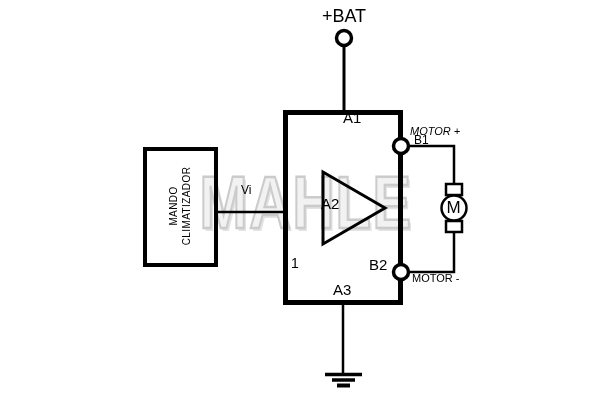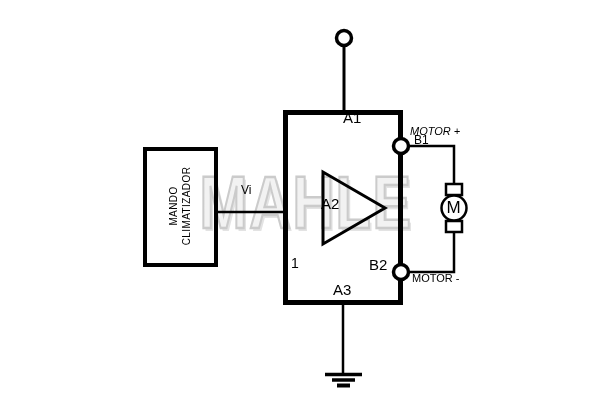--- a/index.html
+++ b/index.html
@@ -89,20 +89,21 @@
       <circle cx="401" cy="146" r="7.5" stroke-width="3.5" fill="#ffffff"></circle>
       <circle cx="401" cy="272" r="7.5" stroke-width="3.5" fill="#ffffff"></circle>
 
       <line x1="343" y1="305" x2="343" y2="373" stroke-width="2.5"></line>
       <line x1="325" y1="374.5" x2="362" y2="374.5" stroke-width="3.5"></line>
       <line x1="332" y1="380" x2="355" y2="380" stroke-width="3.5"></line>
       <line x1="337" y1="385.5" x2="350" y2="385.5" stroke-width="4"></line>
     </g>
   </svg>
 
+  <div class="lbl lbl-bat">+BAT</div>
   <div class="lbl lbl-a1">A1</div>
   <div class="lbl lbl-b1">B1</div>
   <div class="lbl lbl-a2">A2</div>
   <div class="lbl lbl-1">1</div>
   <div class="lbl lbl-a3">A3</div>
   <div class="lbl lbl-b2">B2</div>
   <div class="lbl lbl-vi">Vi</div>
   <div class="lbl lbl-motor-plus">MOTOR +</div>
   <div class="lbl lbl-motor-minus">MOTOR -</div>
   <div class="lbl lbl-m">M</div>

